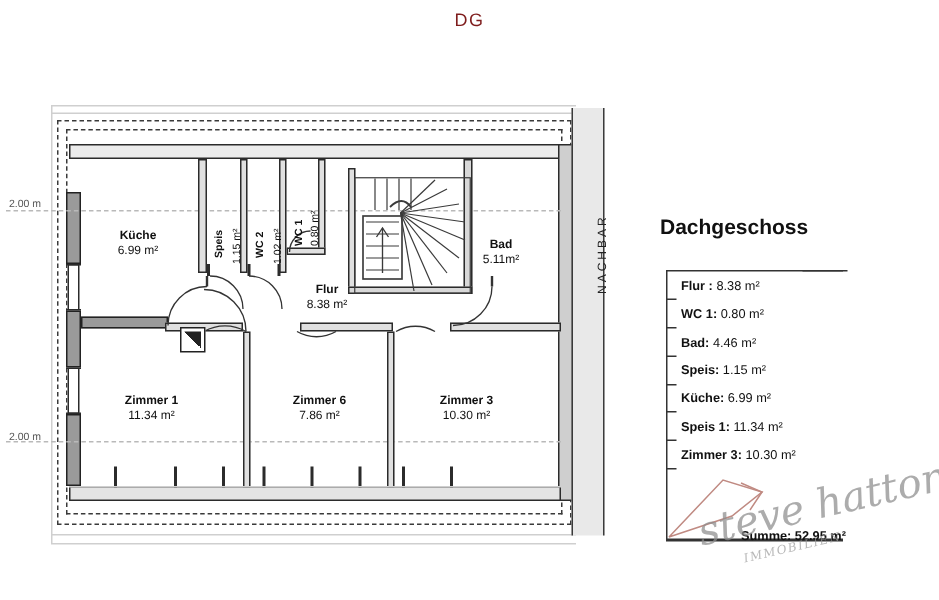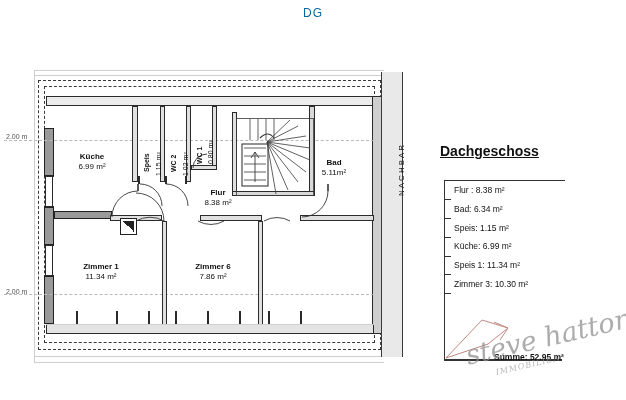--- a/index.html
+++ b/index.html
@@ -16,46 +16,46 @@
   .wall{position:absolute;background:#b7b7b7;border:1px solid #2b2b2b;box-sizing:border-box;}
   .wall-thin{position:absolute;background:#ffffff;border:1px solid #2b2b2b;box-sizing:border-box;}
   .wall-dark{position:absolute;background:#9a9a9a;border:1px solid #222;box-sizing:border-box;}
   .line{position:absolute;background:#2b2b2b;}
   .dashbox{position:absolute;border:1px dashed #3a3a3a;box-sizing:border-box;}
   .faint-h{position:absolute;border-top:1px solid #cfcfcf;}
   .faint-v{position:absolute;border-left:1px solid #cfcfcf;}
   .axis-h{position:absolute;border-top:1px dashed #b9b9b9;}
 
   
-  #dg-title{left:0;top:6px;width:626px;text-align:center;font-size:12px;color:#0369a1;letter-spacing:1px;}
+  #dg-title{left:0;top:6px;width:626px;text-align:center;font-size:12px;color:#7f1d1d;letter-spacing:1px;}
 
   
   .room-label{position:absolute;text-align:center;font-size:8px;line-height:10px;color:#111;}
   .room-label .nm{display:block;font-weight:bold;}
   .room-label .ar{display:block;}
   .vlabel{position:absolute;font-size:7px;font-weight:bold;color:#111;
           transform-origin:0 0;transform:rotate(-90deg);white-space:nowrap;}
   .vlabel2{position:absolute;font-size:7px;color:#111;
           transform-origin:0 0;transform:rotate(-90deg);white-space:nowrap;}
 
   
   #nachbar-strip{left:381px;top:72px;width:22px;height:285px;background:#e9e9e9;border-left:1px solid #3a3a3a;border-right:1px solid #3a3a3a;box-sizing:border-box;}
   #nachbar-text{left:397px;top:196px;font-size:8px;letter-spacing:2px;color:#222;
      transform-origin:0 0;transform:rotate(-90deg);white-space:nowrap;}
 
   
   .dimtxt{position:absolute;font-size:7px;color:#555;}
 
   
-  #legend-title{left:440px;top:143px;font-size:14px;font-weight:bold;color:#111;text-decoration:underline;}
+  #legend-title{left:440px;top:143px;font-size:14px;font-weight:bold;color:#111;}
   #legend-box{left:444px;top:180px;width:118px;height:180px;border-top:1px solid #333;border-bottom:1px solid #333;border-left:1px solid #333;box-sizing:border-box;}
   #legend-box-top-right{left:535px;top:180px;width:30px;border-top:1px solid #333;}
   #legend-rule-bottom{left:444px;top:360px;width:118px;border-top:1px solid #333;}
   .leg-row{position:relative;height:18.8px;line-height:18.8px;font-size:8.5px;color:#111;padding-left:9px;white-space:nowrap;}
-  .leg-row .lk{font-weight:normal;}
+  .leg-row .lk{font-weight:bold;}
   .leg-tick{position:absolute;left:-1px;top:18.3px;width:7px;border-top:1px solid #333;}
   #legend-sum{left:494px;top:352px;font-size:8.5px;font-weight:bold;color:#111;}
 
   
   #watermark{left:466px;top:316px;width:160px;height:80px;pointer-events:none;}
   #wm-name{position:absolute;left:0;top:24px;font-family:"DejaVu Serif", serif;font-style:italic;
            font-size:27px;color:#8d8d8d;opacity:.72;transform:rotate(-13deg);transform-origin:0 50%;white-space:nowrap;}
   #wm-sub{position:absolute;left:30px;top:52px;font-family:"DejaVu Serif", serif;font-style:italic;
           font-size:8px;letter-spacing:1px;color:#9a9a9a;opacity:.7;transform:rotate(-13deg);transform-origin:0 50%;white-space:nowrap;}
   #wm-arrow{position:absolute;left:-24px;top:-2px;}
@@ -224,42 +224,51 @@
   <div class="room-label" style="left:66px;top:262px;width:70px;">
     <span class="nm">Zimmer 1</span>
     <span class="ar">11.34 m²</span>
   </div>
 
   <div class="room-label" style="left:178px;top:262px;width:70px;">
     <span class="nm">Zimmer 6</span>
     <span class="ar">7.86 m²</span>
   </div>
 
+  <div class="room-label" style="left:276px;top:262px;width:70px;">
+    <span class="nm">Zimmer 3</span>
+    <span class="ar">10.30 m²</span>
+  </div>
 
   <div class="vlabel" style="left:143px;top:172px;">Speis</div>
   <div class="vlabel2" style="left:155px;top:176px;">1.15 m²</div>
 
   <div class="vlabel" style="left:170px;top:172px;">WC 2</div>
   <div class="vlabel2" style="left:182px;top:176px;">1.02 m²</div>
 
   <div class="vlabel" style="left:196px;top:164px;">WC 1</div>
   <div class="vlabel2" style="left:207px;top:164px;">0.80 m²</div>
 
   <div class="txt" id="legend-title">Dachgeschoss</div>
   <div class="abs" id="legend-box-top-right"></div>
   <div class="abs" id="legend-box">
     <div class="leg-row">
       <span class="leg-tick"></span>
       <span class="lk">Flur :</span>
       <span>8.38 m²</span>
     </div>
     <div class="leg-row">
       <span class="leg-tick"></span>
+      <span class="lk">WC 1:</span>
+      <span>0.80 m²</span>
+    </div>
+    <div class="leg-row">
+      <span class="leg-tick"></span>
       <span class="lk">Bad:</span>
-      <span>6.34 m²</span>
+      <span>4.46 m²</span>
     </div>
     <div class="leg-row">
       <span class="leg-tick"></span>
       <span class="lk">Speis:</span>
       <span>1.15 m²</span>
     </div>
     <div class="leg-row">
       <span class="leg-tick"></span>
       <span class="lk">Küche:</span>
       <span>6.99 m²</span>

